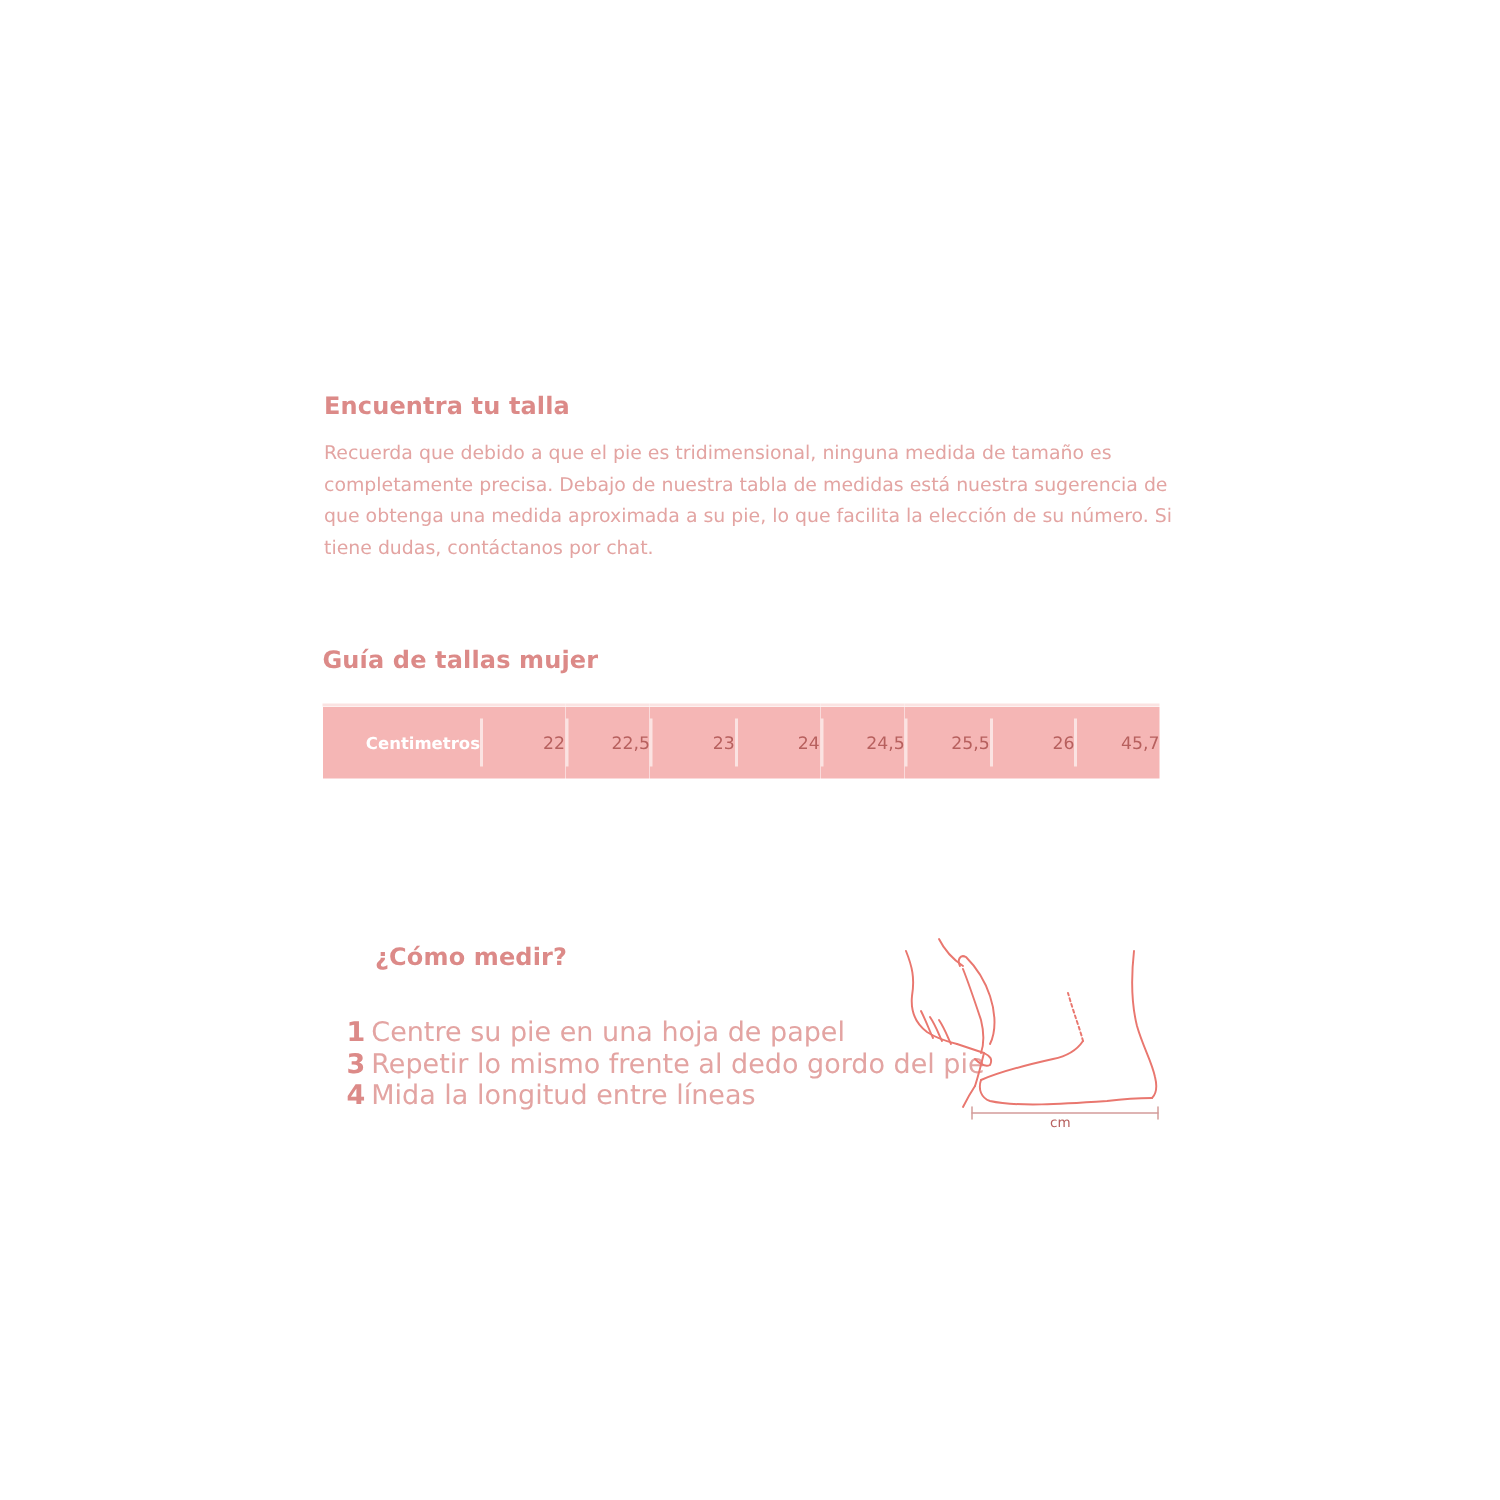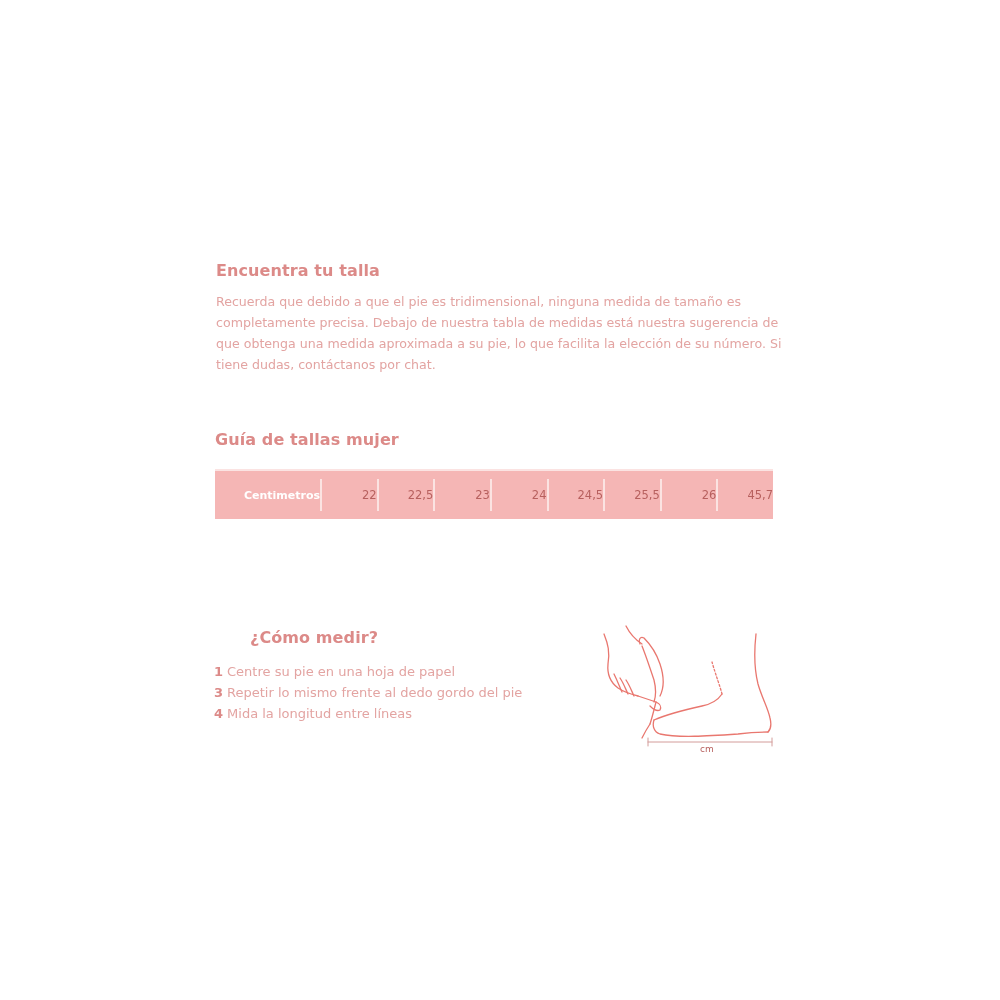--- a/index.html
+++ b/index.html
@@ -67,24 +67,24 @@
       top: 8px;
       bottom: 8px;
       width: 2px;
       background: #fbe3e2;
     }
 
     .steps {
       position: absolute;
       left: 214px;
       top: 661px;
-      margin: 0;
+      margin: 17px;
       padding: 0;
       list-style: none;
-      font-size: 13px;
+      font-size: 18px;
       line-height: 21px;
       color: #e3a4a2;
     }
     .steps .num {
       font-weight: bold;
       color: #dc8a88;
       margin-right: 4px;
     }
 
     .foot-illustration {

